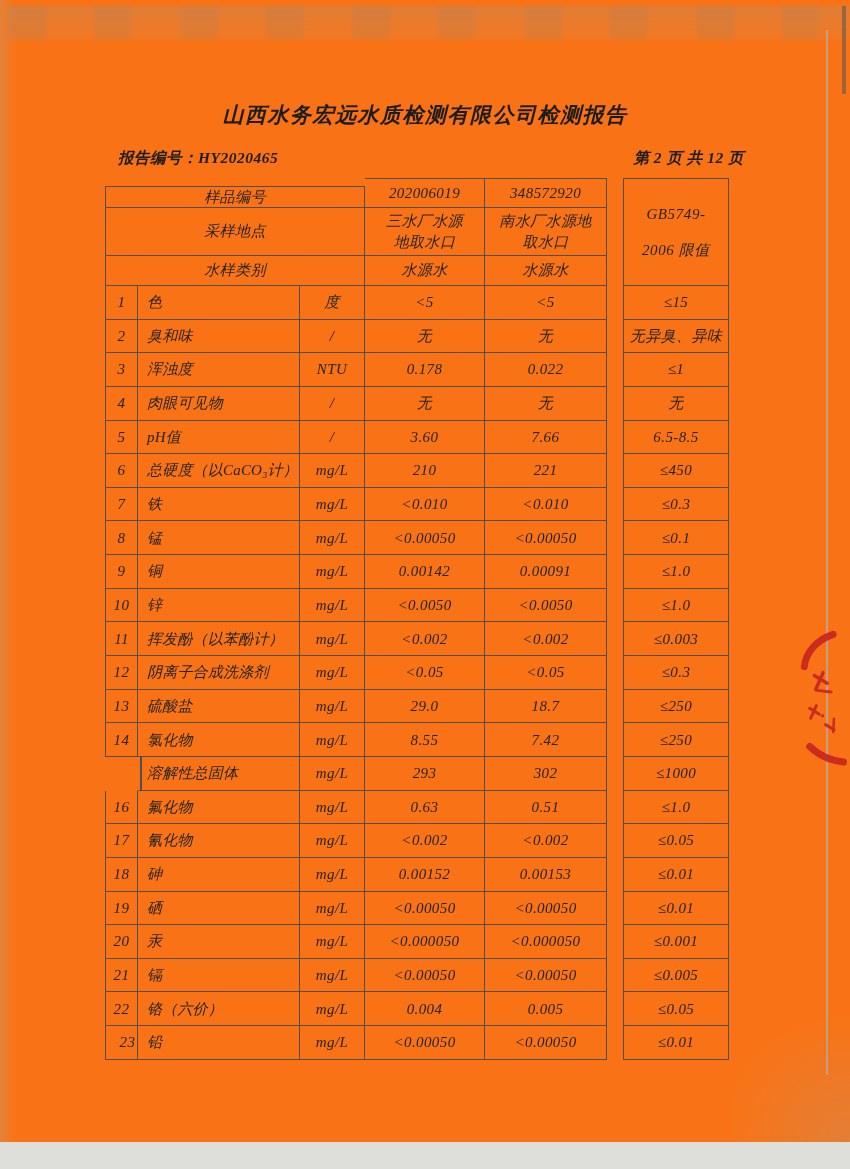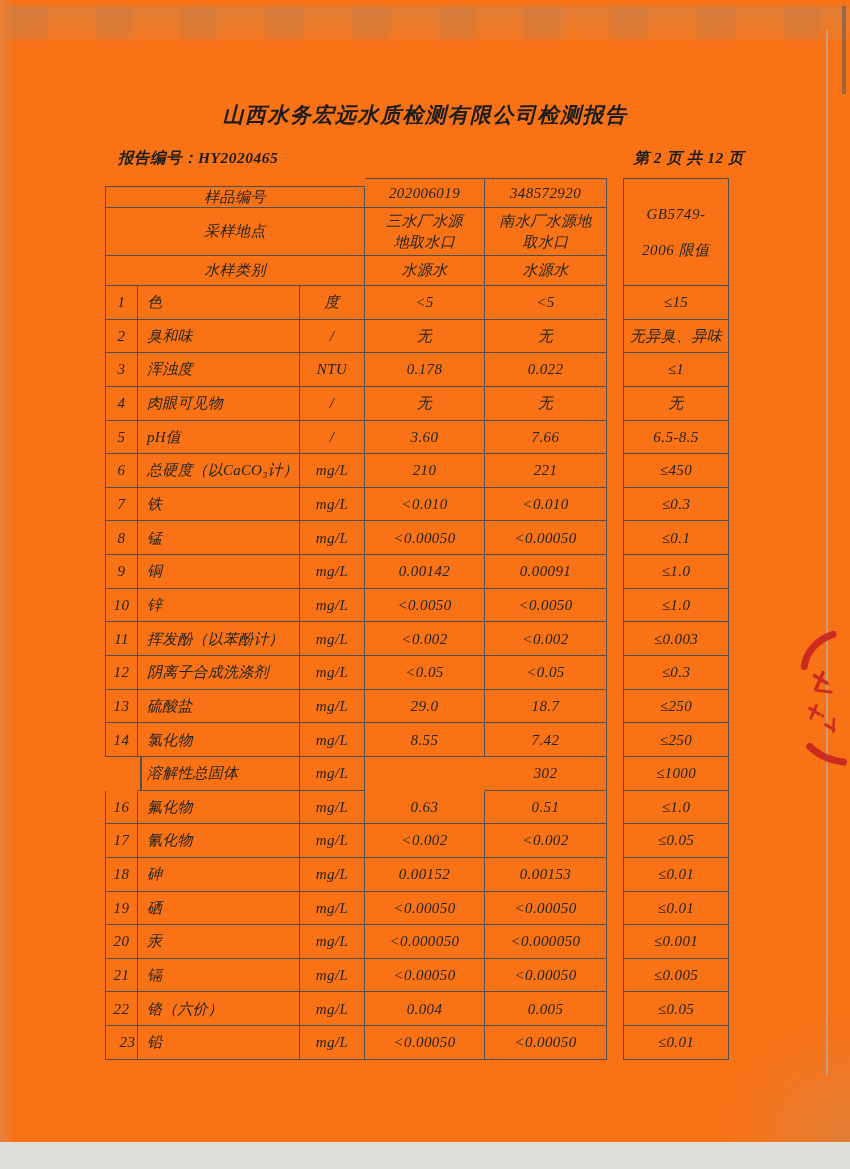--- a/index.html
+++ b/index.html
@@ -176,20 +176,21 @@
       <div class="cell limit" style="grid-area: 16 / 7;">≤250</div>
       <div class="cell first-col" style="grid-area: 17 / 1;">14</div>
       <div class="cell param" style="grid-area: 17 / 2;">氯化物</div>
       <div class="cell" style="grid-area: 17 / 3;">mg/L</div>
       <div class="cell" style="grid-area: 17 / 4;">8.55</div>
       <div class="cell" style="grid-area: 17 / 5;">7.42</div>
       <div class="cell limit" style="grid-area: 17 / 7;">≤250</div>
       <div class="cell first-col" style="grid-area: 18 / 1; margin-left: 35px;">15</div>
       <div class="cell param" style="grid-area: 18 / 2;">溶解性总固体</div>
       <div class="cell" style="grid-area: 18 / 3;">mg/L</div>
+      <div class="cell" style="grid-area: 18 / 4;">293</div>
       <div class="cell" style="grid-area: 18 / 5;">302</div>
       <div class="cell limit" style="grid-area: 18 / 7;">≤1000</div>
       <div class="cell first-col" style="grid-area: 19 / 1;">16</div>
       <div class="cell param" style="grid-area: 19 / 2;">氟化物</div>
       <div class="cell" style="grid-area: 19 / 3;">mg/L</div>
       <div class="cell" style="grid-area: 19 / 4;">0.63</div>
       <div class="cell" style="grid-area: 19 / 5;">0.51</div>
       <div class="cell limit" style="grid-area: 19 / 7;">≤1.0</div>
       <div class="cell first-col" style="grid-area: 20 / 1;">17</div>
       <div class="cell param" style="grid-area: 20 / 2;">氰化物</div>

